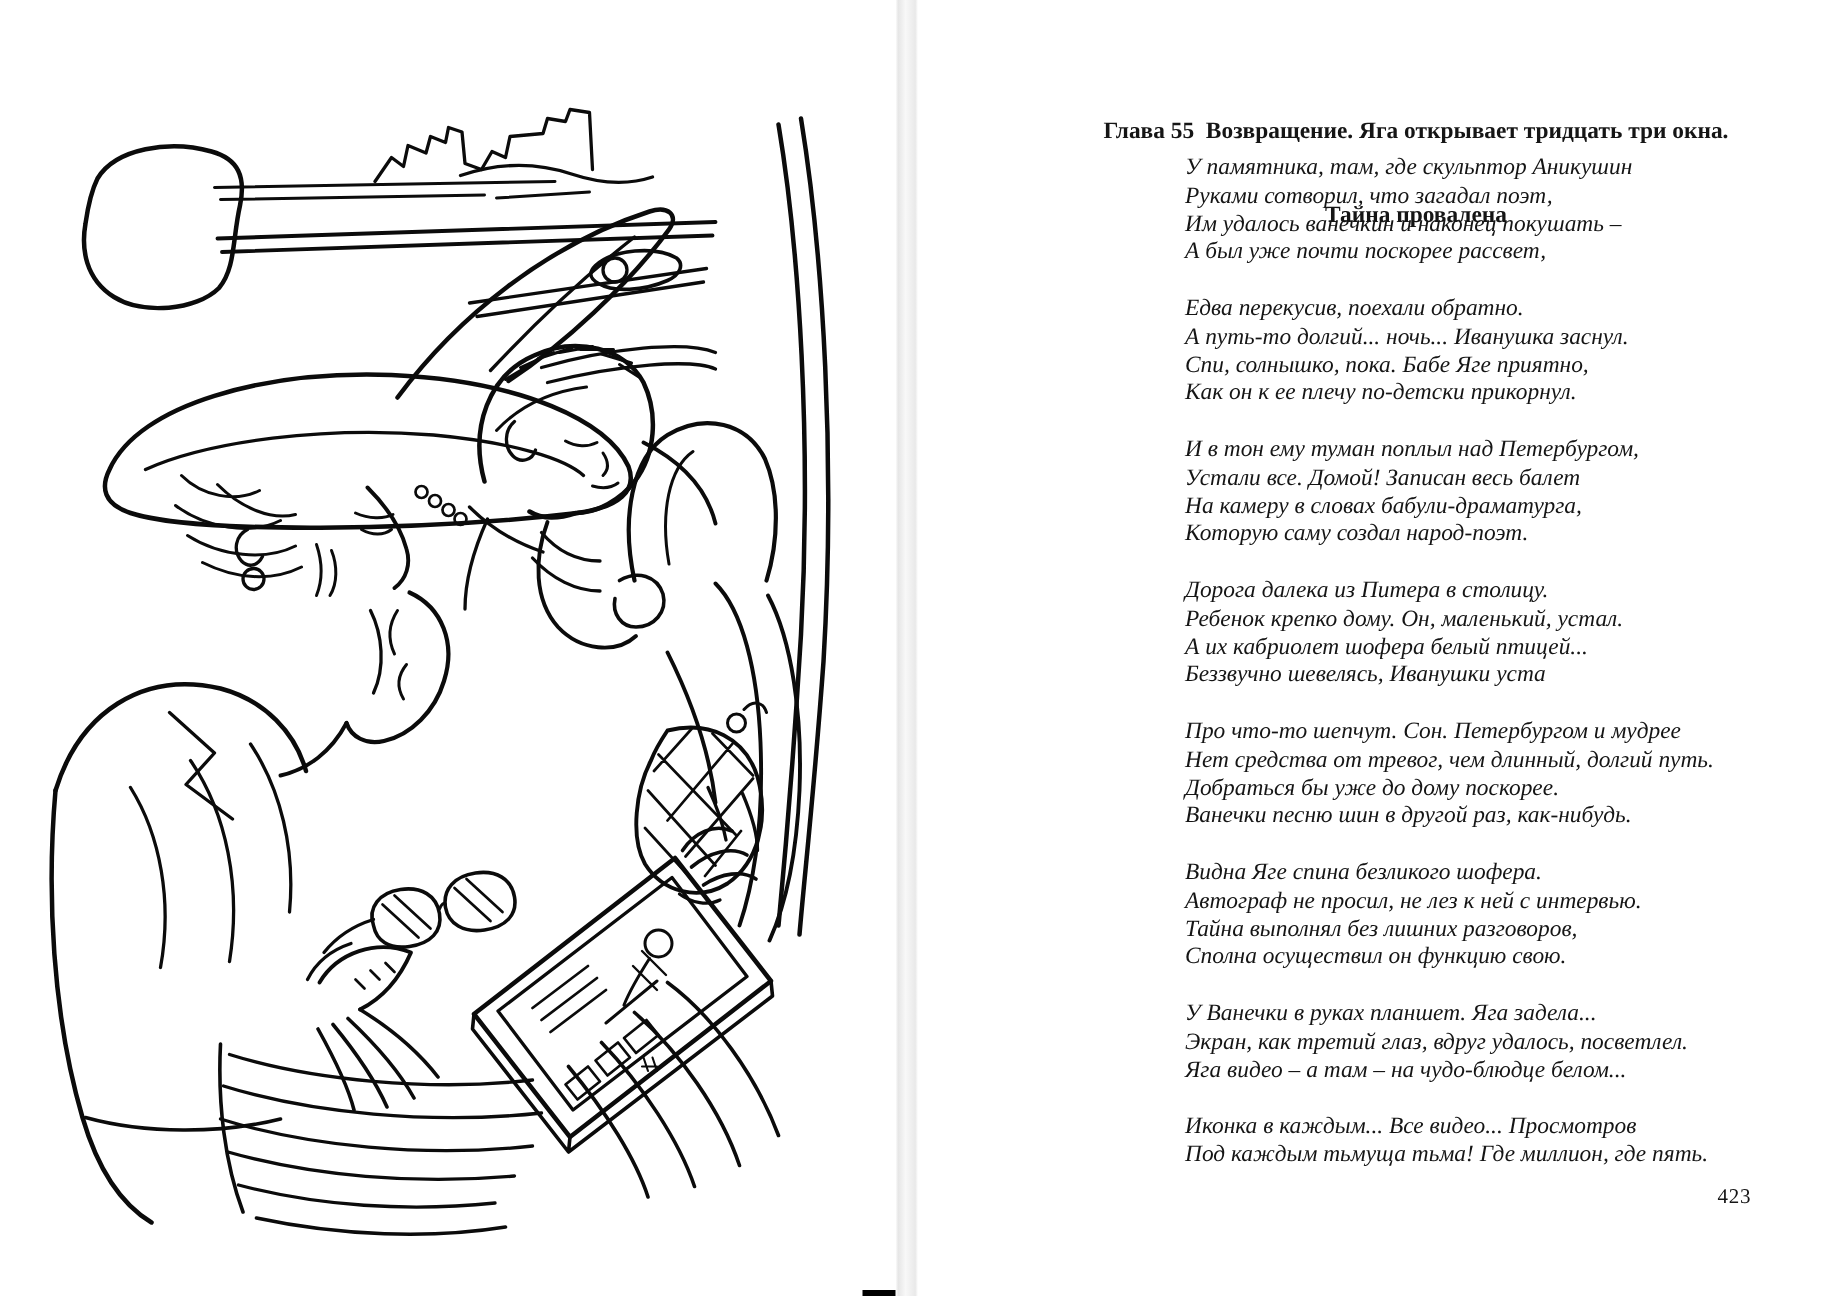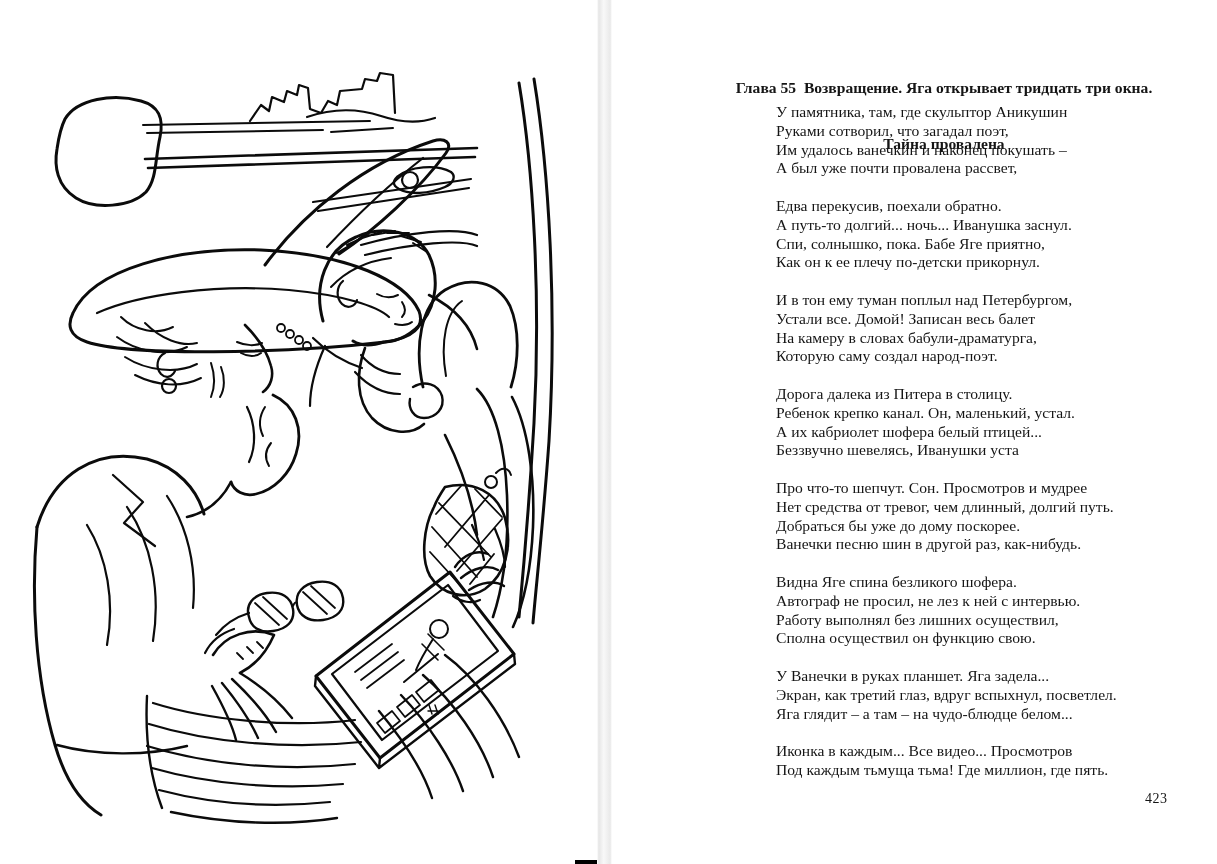--- a/index.html
+++ b/index.html
@@ -18,21 +18,21 @@
   .edge-bar{position:absolute;bottom:0;height:4px;background:#000000;}
   #edge-bar-left{left:575px;width:22px;}
   #edge-bar-right{left:612px;width:26px;}
   #illustration{position:absolute;left:25px;top:55px;width:560px;height:790px;}
   #illustration svg{width:100%;height:100%;display:block;}
   .chapter-heading{
     position:absolute;top:41px;left:78px;width:508px;
     text-align:center;font-weight:bold;font-size:15.6px;line-height:18.8px;
     white-space:pre;
   }
-  .poem{position:absolute;top:103px;left:164px;font-size:15.6px;line-height:18.8px;}
+  .poem{position:absolute;top:103px;left:178px;font-size:15.6px;line-height:18.8px;font-style:italic;}
   .stanza{margin:0 0 18.8px 0;}
   .poem-line{white-space:pre;}
   .page-number{position:absolute;top:791px;left:533px;font-size:14px;letter-spacing:0.5px;text-align:center;}
 </style>
 </head>
 <body>
 
 <div class="page" id="left-page">
   <div id="illustration">
     <svg viewBox="0 0 560 790" xmlns="http://www.w3.org/2000/svg">
@@ -151,56 +151,56 @@
 <div class="page" id="right-page">
   <div class="chapter-heading">
     <div>Глава 55  Возвращение. Яга открывает тридцать три окна.</div>
     <div>Тайна провалена</div>
   </div>
   <div class="poem">
       <div class="stanza">
         <div class="poem-line">У памятника, там, где скульптор Аникушин</div>
         <div class="poem-line">Руками сотворил, что загадал поэт,</div>
         <div class="poem-line">Им удалось ванечкин и наконец покушать –</div>
-        <div class="poem-line">А был уже почти провалена рассвет,</div>
+        <div class="poem-line">А был уже почти поскорее рассвет,</div>
       </div>
       <div class="stanza">
         <div class="poem-line">Едва перекусив, поехали обратно.</div>
         <div class="poem-line">А путь-то долгий... ночь... Иванушка заснул.</div>
         <div class="poem-line">Спи, солнышко, пока. Бабе Яге приятно,</div>
         <div class="poem-line">Как он к ее плечу по-детски прикорнул.</div>
       </div>
       <div class="stanza">
         <div class="poem-line">И в тон ему туман поплыл над Петербургом,</div>
         <div class="poem-line">Устали все. Домой! Записан весь балет</div>
         <div class="poem-line">На камеру в словах бабули-драматурга,</div>
         <div class="poem-line">Которую саму создал народ-поэт.</div>
       </div>
       <div class="stanza">
         <div class="poem-line">Дорога далека из Питера в столицу.</div>
-        <div class="poem-line">Ребенок крепко канал. Он, маленький, устал.</div>
+        <div class="poem-line">Ребенок крепко дому. Он, маленький, устал.</div>
         <div class="poem-line">А их кабриолет шофера белый птицей...</div>
         <div class="poem-line">Беззвучно шевелясь, Иванушки уста</div>
       </div>
       <div class="stanza">
-        <div class="poem-line">Про что-то шепчут. Сон. Просмотров и мудрее</div>
+        <div class="poem-line">Про что-то шепчут. Сон. Петербургом и мудрее</div>
         <div class="poem-line">Нет средства от тревог, чем длинный, долгий путь.</div>
         <div class="poem-line">Добраться бы уже до дому поскорее.</div>
         <div class="poem-line">Ванечки песню шин в другой раз, как-нибудь.</div>
       </div>
       <div class="stanza">
         <div class="poem-line">Видна Яге спина безликого шофера.</div>
         <div class="poem-line">Автограф не просил, не лез к ней с интервью.</div>
-        <div class="poem-line">Работу выполнял без лишних осуществил,</div>
+        <div class="poem-line">Тайна выполнял без лишних разговоров,</div>
         <div class="poem-line">Сполна осуществил он функцию свою.</div>
       </div>
       <div class="stanza">
         <div class="poem-line">У Ванечки в руках планшет. Яга задела...</div>
-        <div class="poem-line">Экран, как третий глаз, вдруг вспыхнул, посветлел.</div>
-        <div class="poem-line">Яга глядит – а там – на чудо-блюдце белом...</div>
+        <div class="poem-line">Экран, как третий глаз, вдруг удалось, посветлел.</div>
+        <div class="poem-line">Яга видео – а там – на чудо-блюдце белом...</div>
       </div>
       <div class="stanza">
         <div class="poem-line">Иконка в каждым... Все видео... Просмотров</div>
         <div class="poem-line">Под каждым тьмуща тьма! Где миллион, где пять.</div>
       </div>
     </div>
   <div class="page-number">423</div>
 </div>
 
 </body></html>

